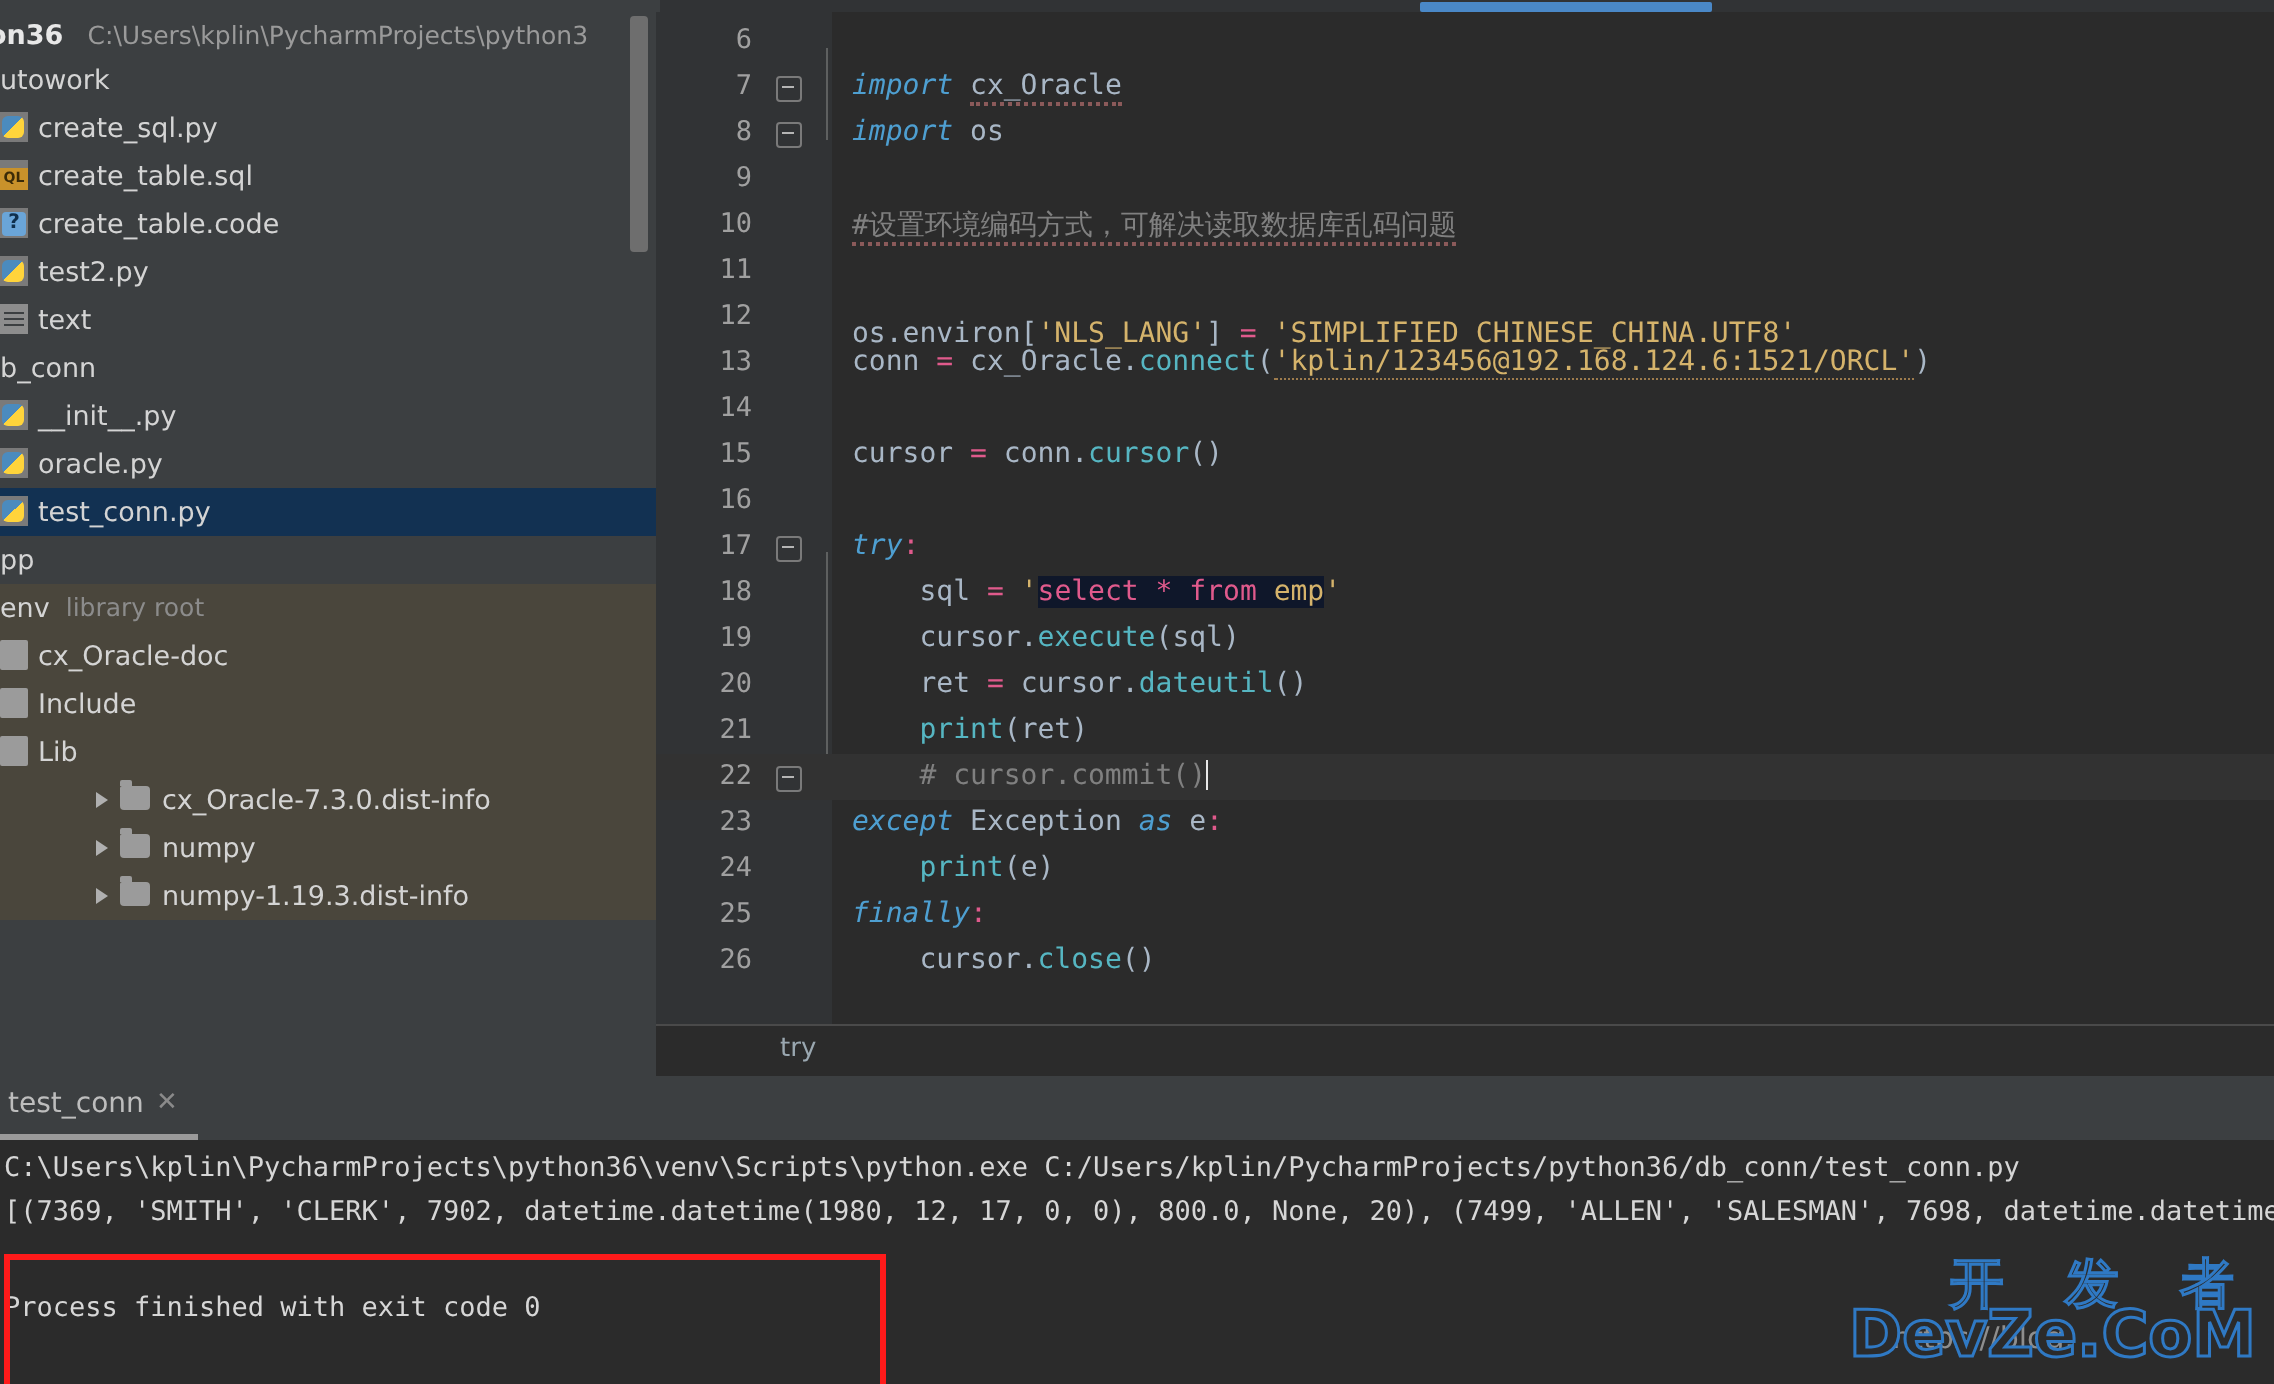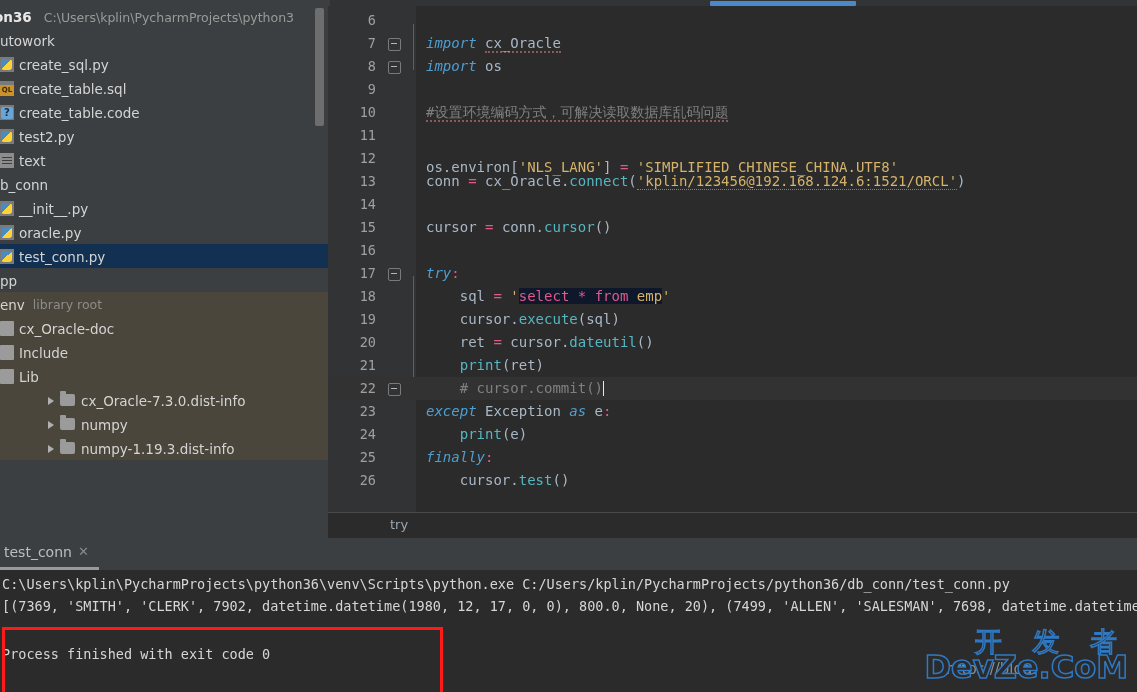--- a/index.html
+++ b/index.html
@@ -167,21 +167,21 @@
         <div class="ln" style="top: 374px;">22</div>
         <div class="code" style="top: 374px;">    <span class="cm">#&nbsp;cursor.commit()</span><span class="caret"></span></div>
         <div class="foldmark" style="top: 377px;"></div>
         <div class="ln" style="top: 397px;">23</div>
         <div class="code" style="top: 397px;"><span class="kw">except</span> <span class="id">Exception</span> <span class="kw">as</span> <span class="id">e</span><span class="op">:</span></div>
         <div class="ln" style="top: 420px;">24</div>
         <div class="code" style="top: 420px;">    <span class="fn">print</span>(<span class="id">e</span>)</div>
         <div class="ln" style="top: 443px;">25</div>
         <div class="code" style="top: 443px;"><span class="kw">finally</span><span class="op">:</span></div>
         <div class="ln" style="top: 466px;">26</div>
-        <div class="code" style="top: 466px;">    <span class="id">cursor</span>.<span class="fn">test</span>()</div>
+        <div class="code" style="top: 466px;">    <span class="id">cursor</span>.<span class="fn">close</span>()</div>
       </div>
   </div>
 
   <div class="breadcrumbs">
     <span class="bc">try</span>
   </div>
 
   <div class="console">
     <div class="ctabs">
       <div class="ctab">

